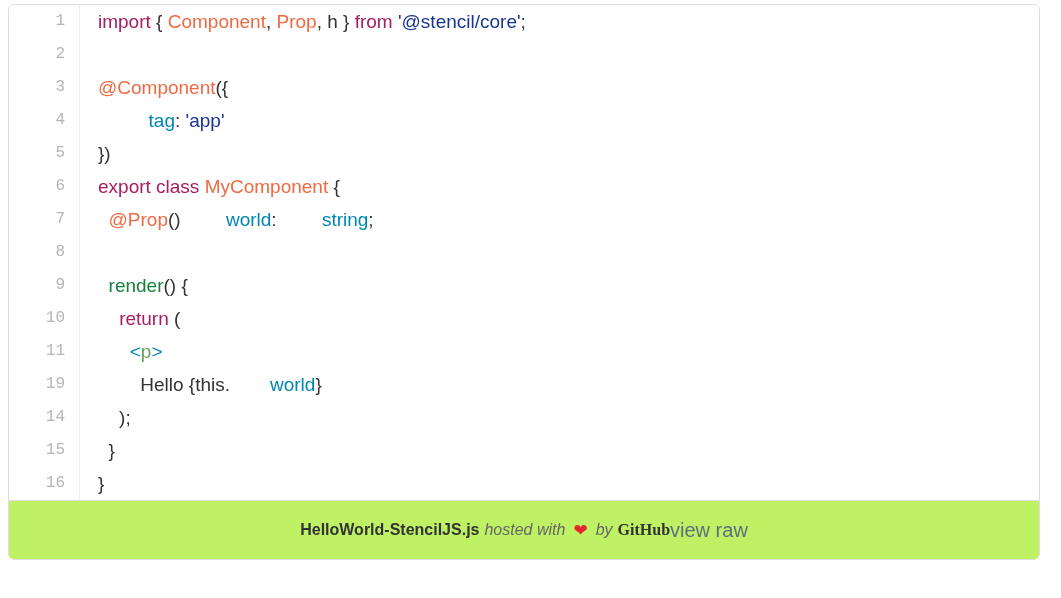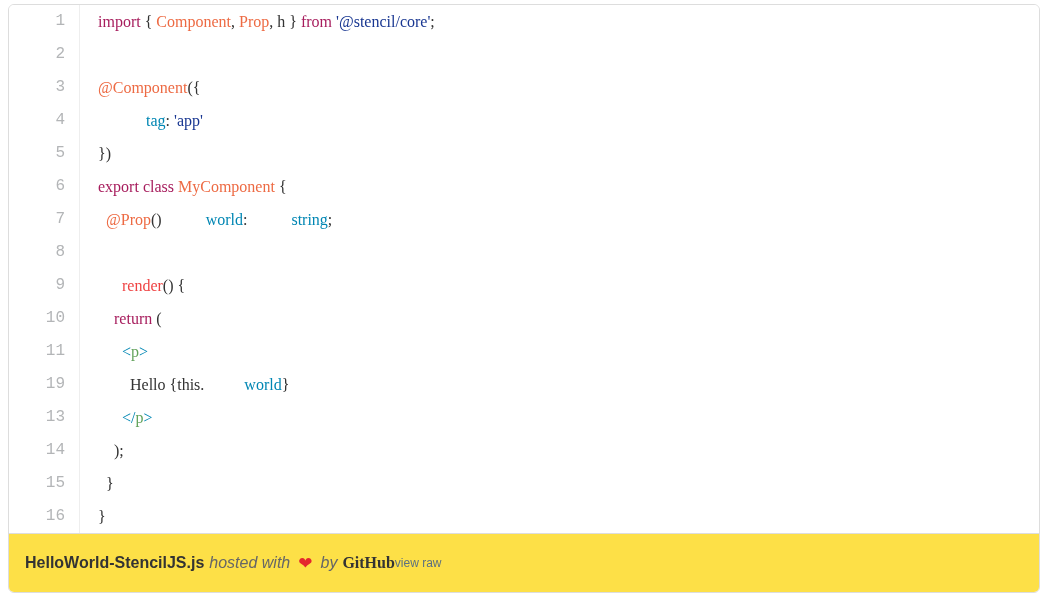--- a/index.html
+++ b/index.html
@@ -50,47 +50,47 @@
     font-family: "Liberation Mono", monospace;
     font-size: 16px;
     line-height: 33px;
     user-select: none;
     border-right: 1px solid #eeeeee;
     white-space: nowrap;
   }
   td.lcode {
     padding: 0 0 0 18px;
     vertical-align: middle;
-    font-family: Liberation Serif, serif;
-    font-size: 16px;
+    font-family: Liberation Sans, sans-serif;
+    font-size: 19px;
     line-height: 33px;
     color: #333333;
     white-space: pre;
     overflow: hidden;
   }
 
   
   .k   { color: #a71d5d; }   
   .e   { color: #ed6a43; }   
   .s   { color: #183691; }   
   .c   { color: #0086b3; margin-left: 40px; }   
-  .f   { color: #ef4444; margin-left: 16px; }   
+  .f   { color: #15803d; }   
   .tb  { color: #0086b3; }   
   .tn  { color: #63a35c; }   
   .p   { color: #333333; }   
 
   
   .gist-meta {
-    background: #fde047;
+    background: #bef264;
     border-top: 1px solid #dddddd;
     padding: 0 16px;
     height: 58px;
     display: flex;
     align-items: center;
-    justify-content: flex-start;
+    justify-content: center;
     font-size: 16px;
     color: #666666;
   }
   .meta-left {
     display: flex;
     align-items: center;
     white-space: nowrap;
   }
   .meta-file {
     color: #333333;
@@ -108,21 +108,21 @@
     margin: 0 3px;
   }
   .meta-brand {
     color: #333333;
     font-weight: bold;
     font-family: Liberation Serif, serif;
   }
   .meta-raw {
     color: #5c7080;
     text-decoration: none;
-    font-size: 12px;
+    font-size: 20px;
     white-space: nowrap;
   }
 </style>
 </head>
 <body>
 
 <div id="gist">
 
   <div class="code-area">
     <table class="code">
@@ -167,24 +167,20 @@
             <td class="lnum">10</td>
             <td class="lcode"><span class="p">    </span><span class="k">return</span><span class="p"> (</span></td>
           </tr>
           <tr>
             <td class="lnum">11</td>
             <td class="lcode"><span class="p">      </span><span class="tb">&lt;</span><span class="tn">p</span><span class="tb">&gt;</span></td>
           </tr>
           <tr>
             <td class="lnum">19</td>
             <td class="lcode"><span class="p">        Hello {this.</span><span class="c">world</span><span class="p">}</span></td>
-          </tr>
-          <tr>
-            <td class="lnum">13</td>
-            <td class="lcode"><span class="p">      </span><span class="tb">&lt;/</span><span class="tn">p</span><span class="tb">&gt;</span></td>
           </tr>
           <tr>
             <td class="lnum">14</td>
             <td class="lcode"><span class="p">    );</span></td>
           </tr>
           <tr>
             <td class="lnum">15</td>
             <td class="lcode"><span class="p">  }</span></td>
           </tr>
           <tr>

